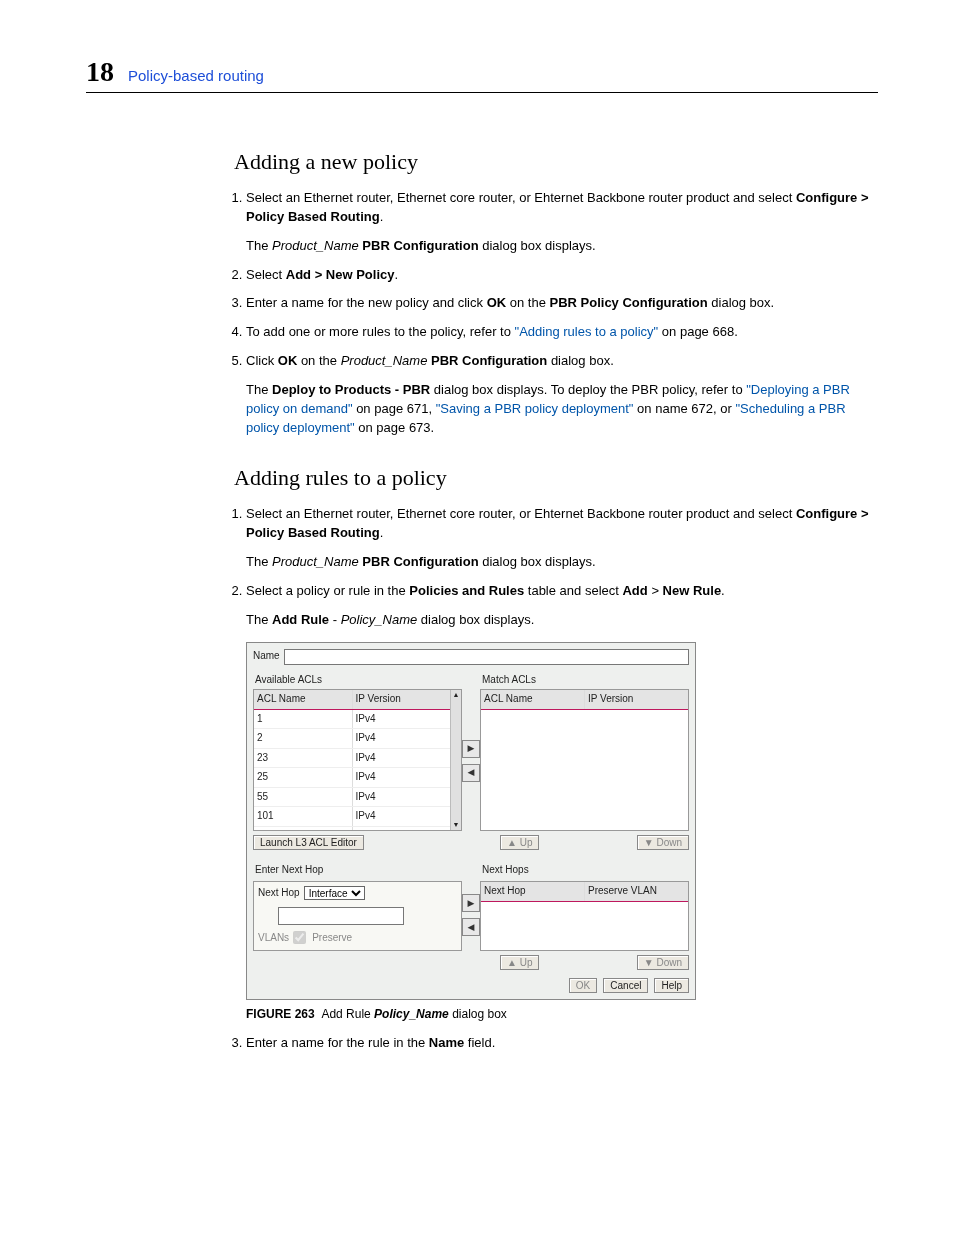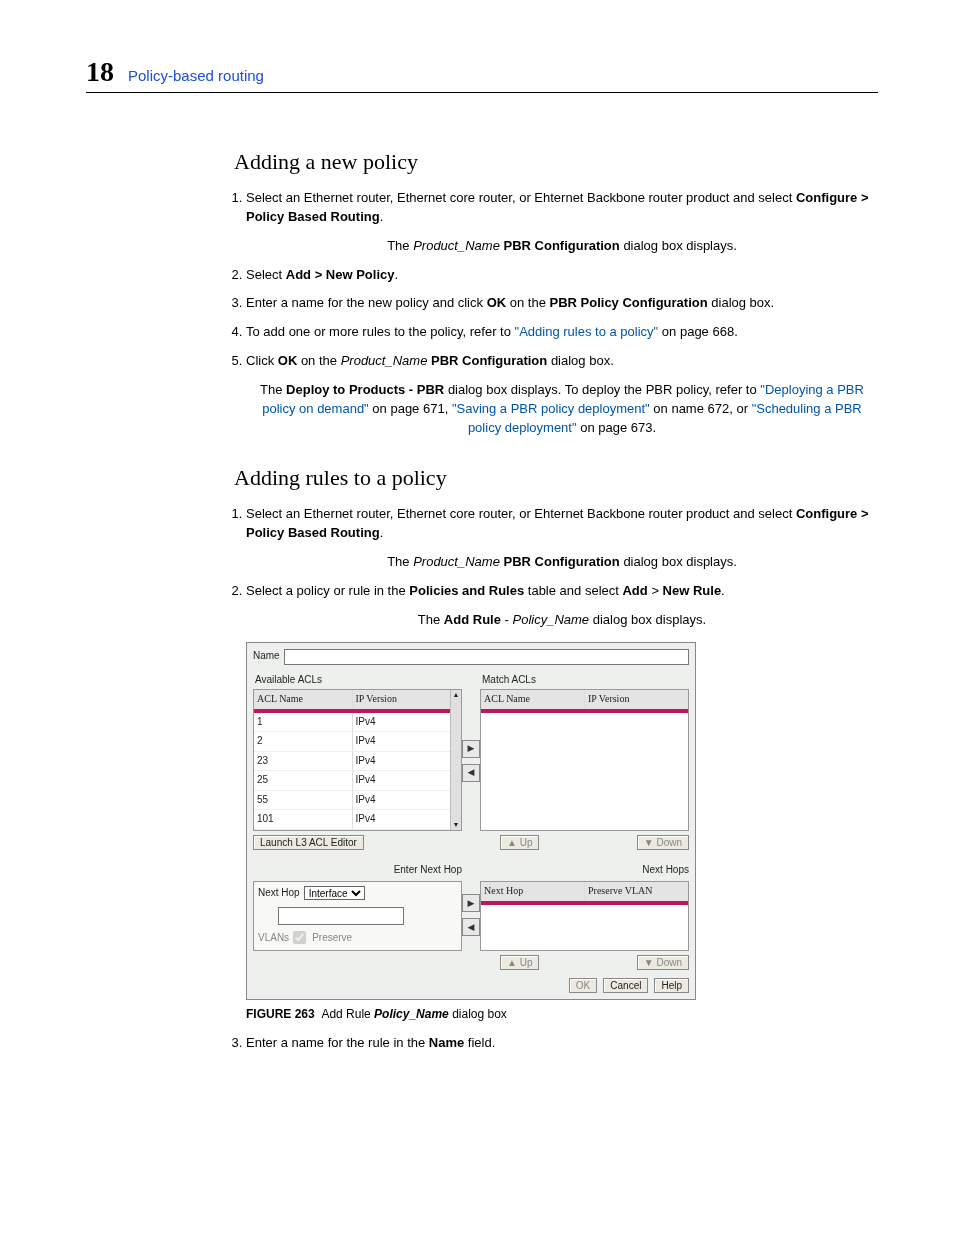--- a/index.html
+++ b/index.html
@@ -46,21 +46,20 @@
   ol.steps {
     margin: 0 0 28px 0;
     padding-left: 24px;
   }
   ol.steps > li {
     margin-bottom: 10px;
     line-height: 1.45;
   }
   ol.steps > li .sub {
     margin-top: 10px;
-    text-align: center;
   }
   .bold { font-weight: bold; }
   .italic { font-style: italic; }
   .navpath { font-weight: bold; }
   a.xref { color: #0055aa; text-decoration: none; }
   .figure-frame {
     margin: 12px 0 8px 0;
   }
   .fig-caption {
     font-size: 12px;
@@ -111,22 +110,21 @@
     position: relative;
     display: flex;
   }
   .tbl-inner {
     flex: 1;
     overflow: hidden;
   }
   .tbl-head {
     display: flex;
     background: #e4e4e4;
-    border-bottom: 4px solid #be185d;
-    font-family: Liberation Serif, serif;
+    border-bottom: 1px solid #be185d;
   }
   .tbl-head > div, .tbl-row > div {
     flex: 1;
     padding: 2px 3px;
     white-space: nowrap;
     overflow: hidden;
   }
   .tbl-head > div:first-child, .tbl-row > div:first-child { border-right: 1px solid #ddd; }
   .tbl-body { }
   .tbl-row {
@@ -176,21 +174,21 @@
   .updown {
     display: flex;
     gap: 6px;
     margin-top: 4px;
     padding-left: 20px;
     justify-content: space-between;
   }
   .panel-lower {
     margin-top: 10px;
   }
-  .panel-lower .panel-title { margin-bottom: 2px; text-align: right; }
+  .panel-lower .panel-title { margin-bottom: 2px; }
   .box {
     border: 1px solid #999;
     background: #f8f8f4;
     padding: 4px;
     height: 70px;
     box-sizing: border-box;
     display: flex;
     flex-direction: column;
   }
   .boxrow {

